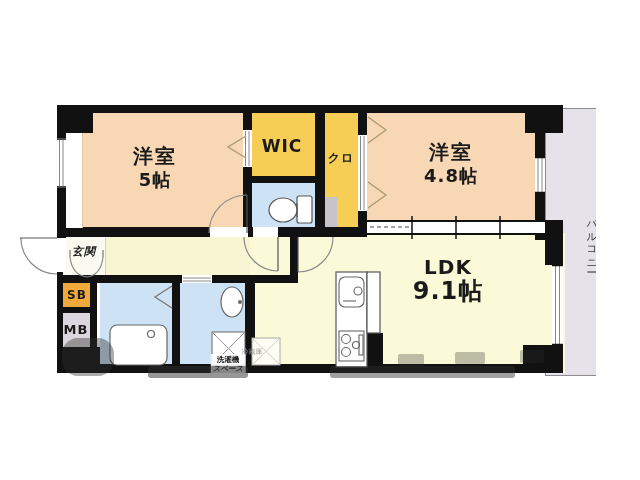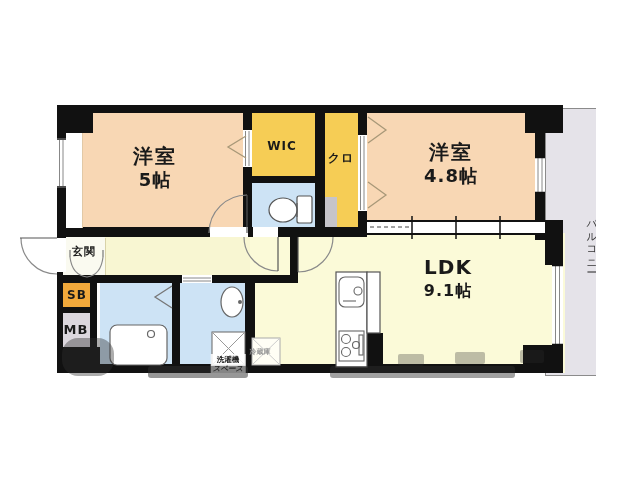--- a/index.html
+++ b/index.html
@@ -192,32 +192,32 @@
       <line x1="252" y1="338" x2="280" y2="365" stroke="#ccc"></line>
       <line x1="280" y1="338" x2="252" y2="365" stroke="#ccc"></line>
     </g>
   </svg>
 
   <div class="lbl" style="left:155px;top:156px;font-size:20px;letter-spacing:2px;">洋室</div>
   <div class="lbl" style="left:155px;top:180px;font-size:18px;">5帖</div>
   <div class="lbl" style="left:451px;top:152px;font-size:20px;letter-spacing:2px;">洋室</div>
   <div class="lbl" style="left:451px;top:176px;font-size:18px;">4.8帖</div>
   <div class="lbl" style="left:448px;top:267px;font-size:20px;letter-spacing:1px;">LDK</div>
-  <div class="lbl" style="left:448px;top:291px;font-size:16px;">9.1帖</div>
-  <div class="lbl" style="left:282px;top:146px;font-size:12px;">WIC</div>
+  <div class="lbl" style="left:448px;top:291px;font-size:24px;">9.1帖</div>
+  <div class="lbl" style="left:282px;top:146px;font-size:17px;">WIC</div>
   <div class="lbl" style="left:341px;top:158px;font-size:12px;">クロ</div>
-  <div class="lbl" style="left:84px;top:251px;font-size:11px;">玄関</div>
+  <div class="lbl" style="left:84px;top:251px;font-size:11px;font-style:italic;">玄関</div>
   <div class="lbl" style="left:77px;top:295px;font-size:12px;">SB</div>
   <div class="lbl" style="left:76px;top:329px;font-size:13px;">MB</div>
   <div class="lbl vert" style="left:592px;top:240px;font-size:10.5px;font-weight:400;color:#333;">バルコニー</div>
   <div class="anno" style="left:228px;top:364px;font-size:7.5px;">
     <span style="display:block;">洗濯機</span>
     <span style="display:block;font-style:italic;">スペース</span>
   </div>
-  <div class="anno" style="left:260px;top:352px;font-size:7px;color:#999;background:none;font-weight:700;">冷蔵庫</div>
+  <div class="anno" style="left:252px;top:352px;font-size:7px;color:#999;background:none;font-weight:400;">冷蔵庫</div>
 
   <div class="wm" style="left:62px;top:338px;width:52px;height:38px;border-radius:16px;opacity:.40;"></div>
   <div class="wm" style="left:148px;top:366px;width:100px;height:12px;border-radius:3px;opacity:.50;"></div>
   <div class="wm" style="left:330px;top:366px;width:185px;height:12px;border-radius:3px;opacity:.45;"></div>
   <div class="wm" style="left:398px;top:354px;width:26px;height:12px;border-radius:2px;opacity:.30;"></div>
   <div class="wm" style="left:455px;top:352px;width:30px;height:12px;border-radius:2px;opacity:.30;"></div>
   <div class="wm" style="left:520px;top:350px;width:24px;height:13px;border-radius:2px;opacity:.30;"></div>
 
 </div>
 

